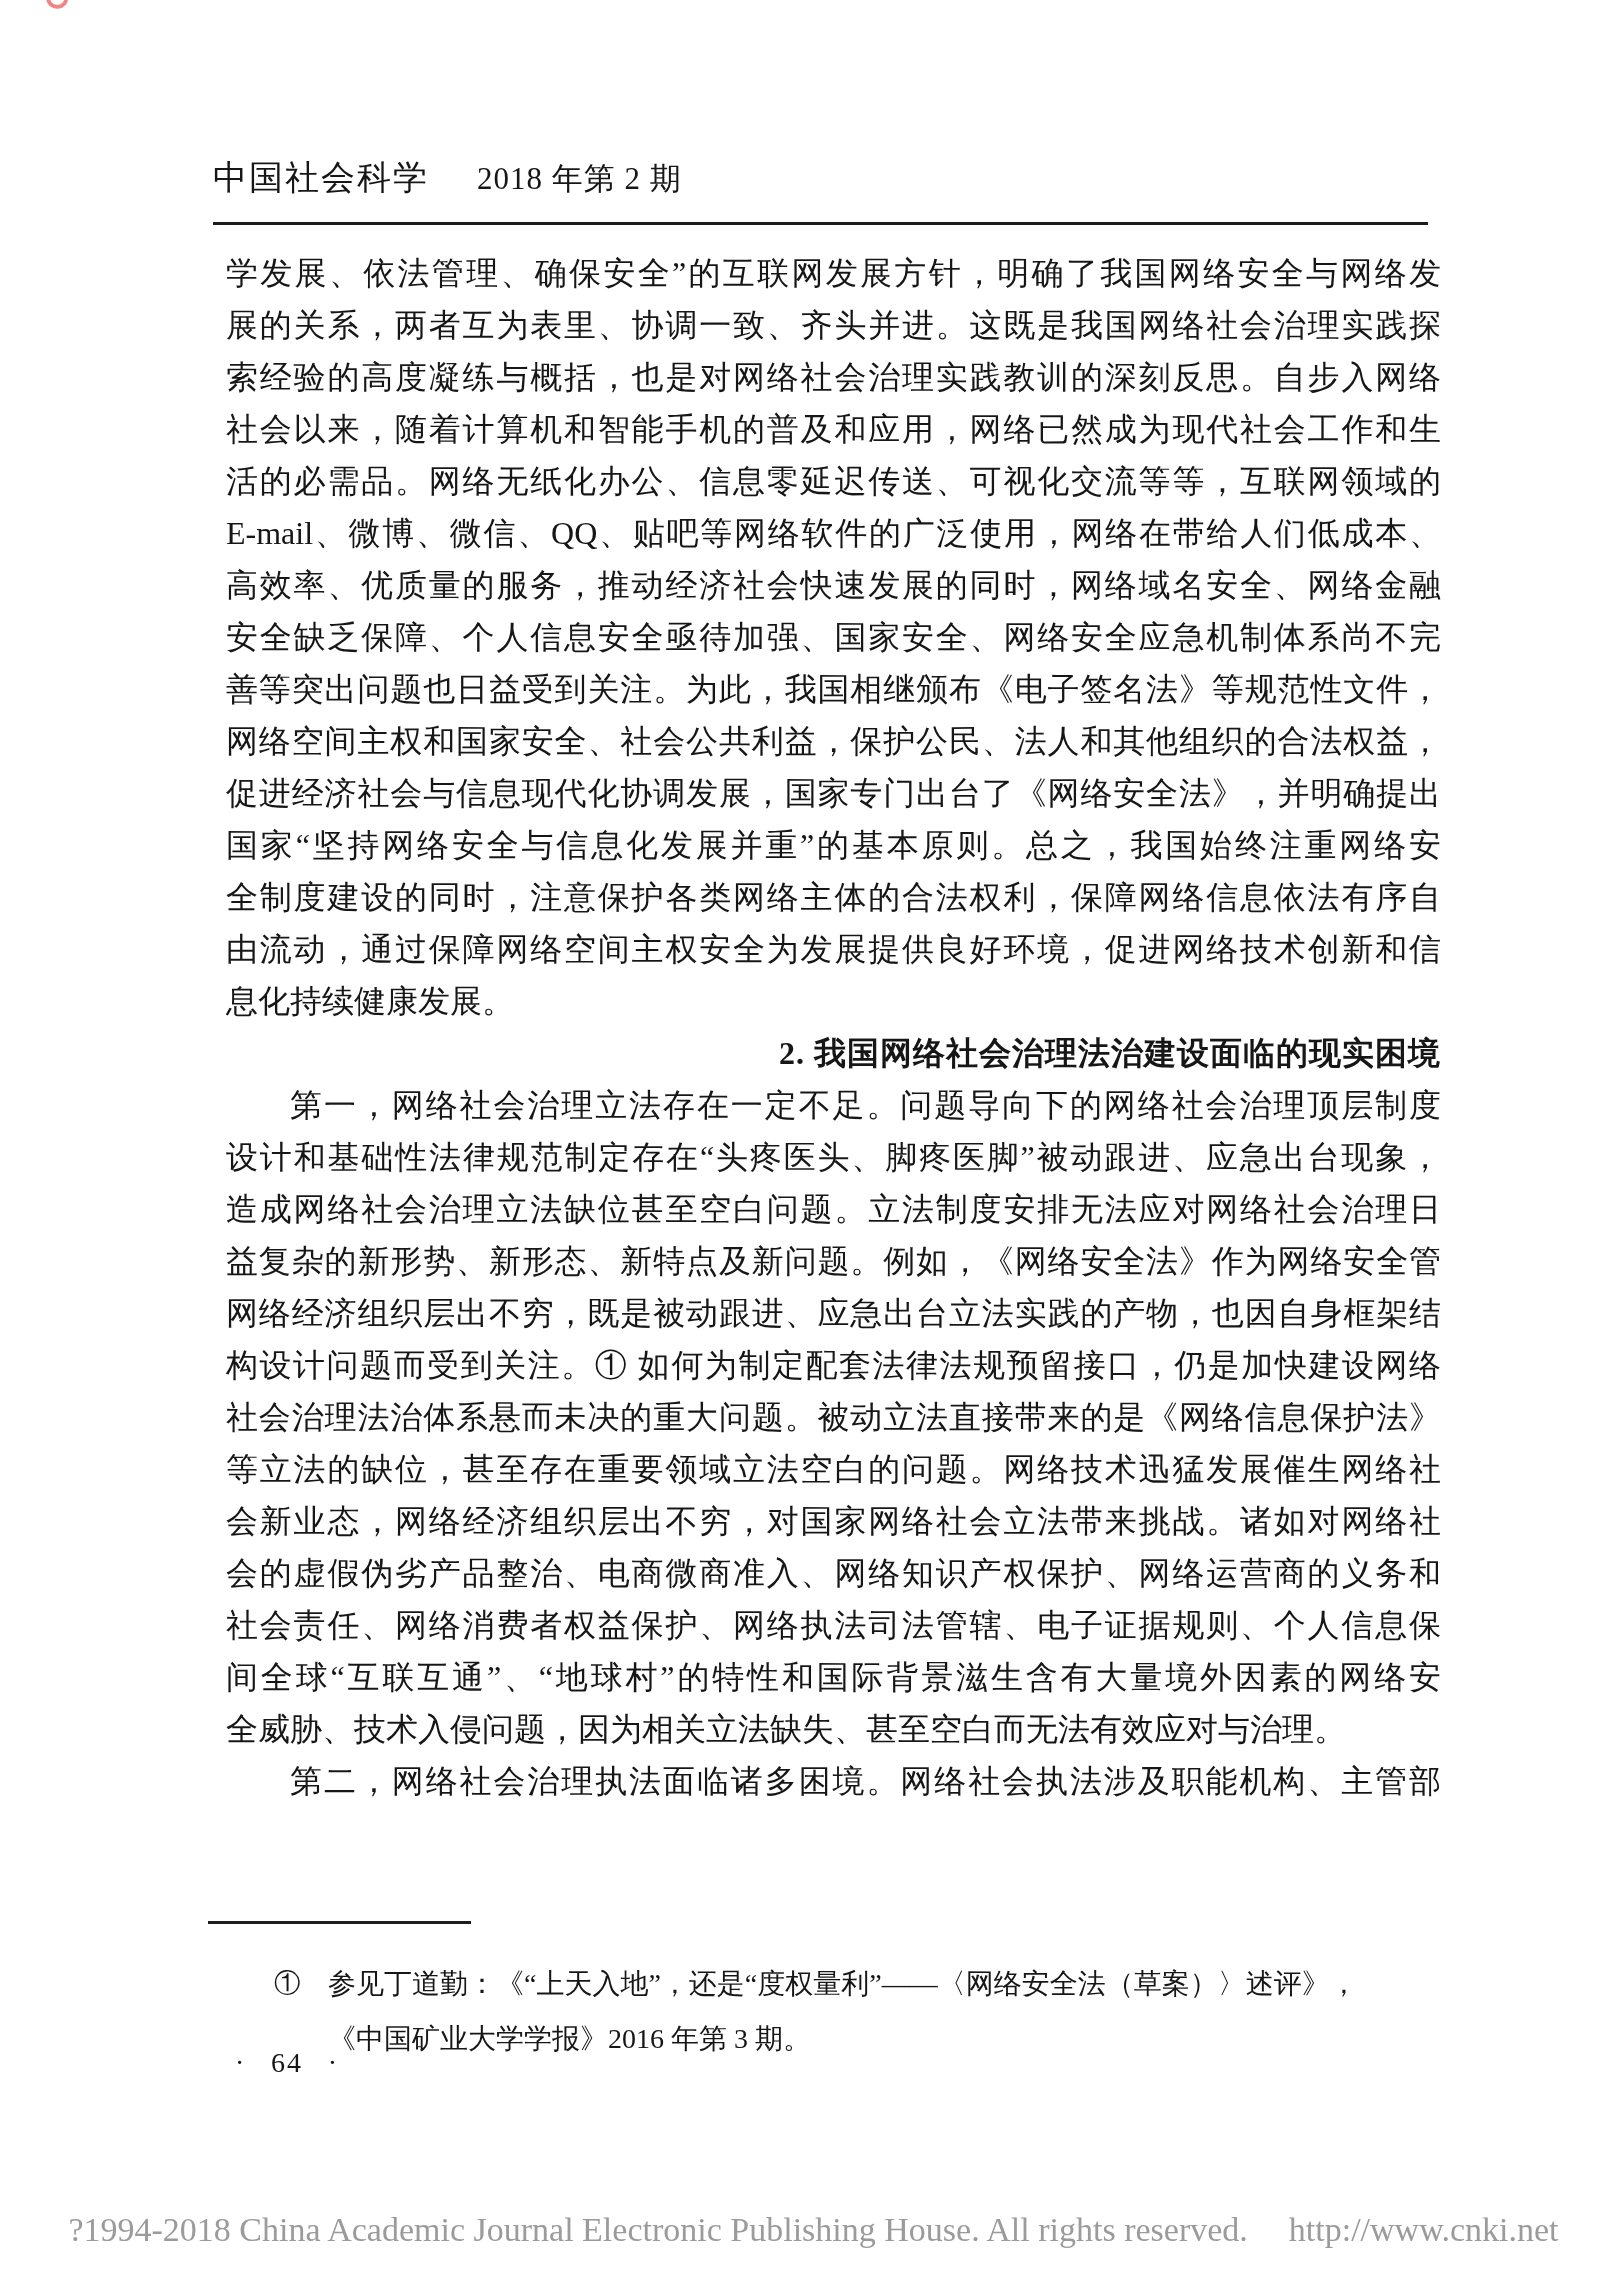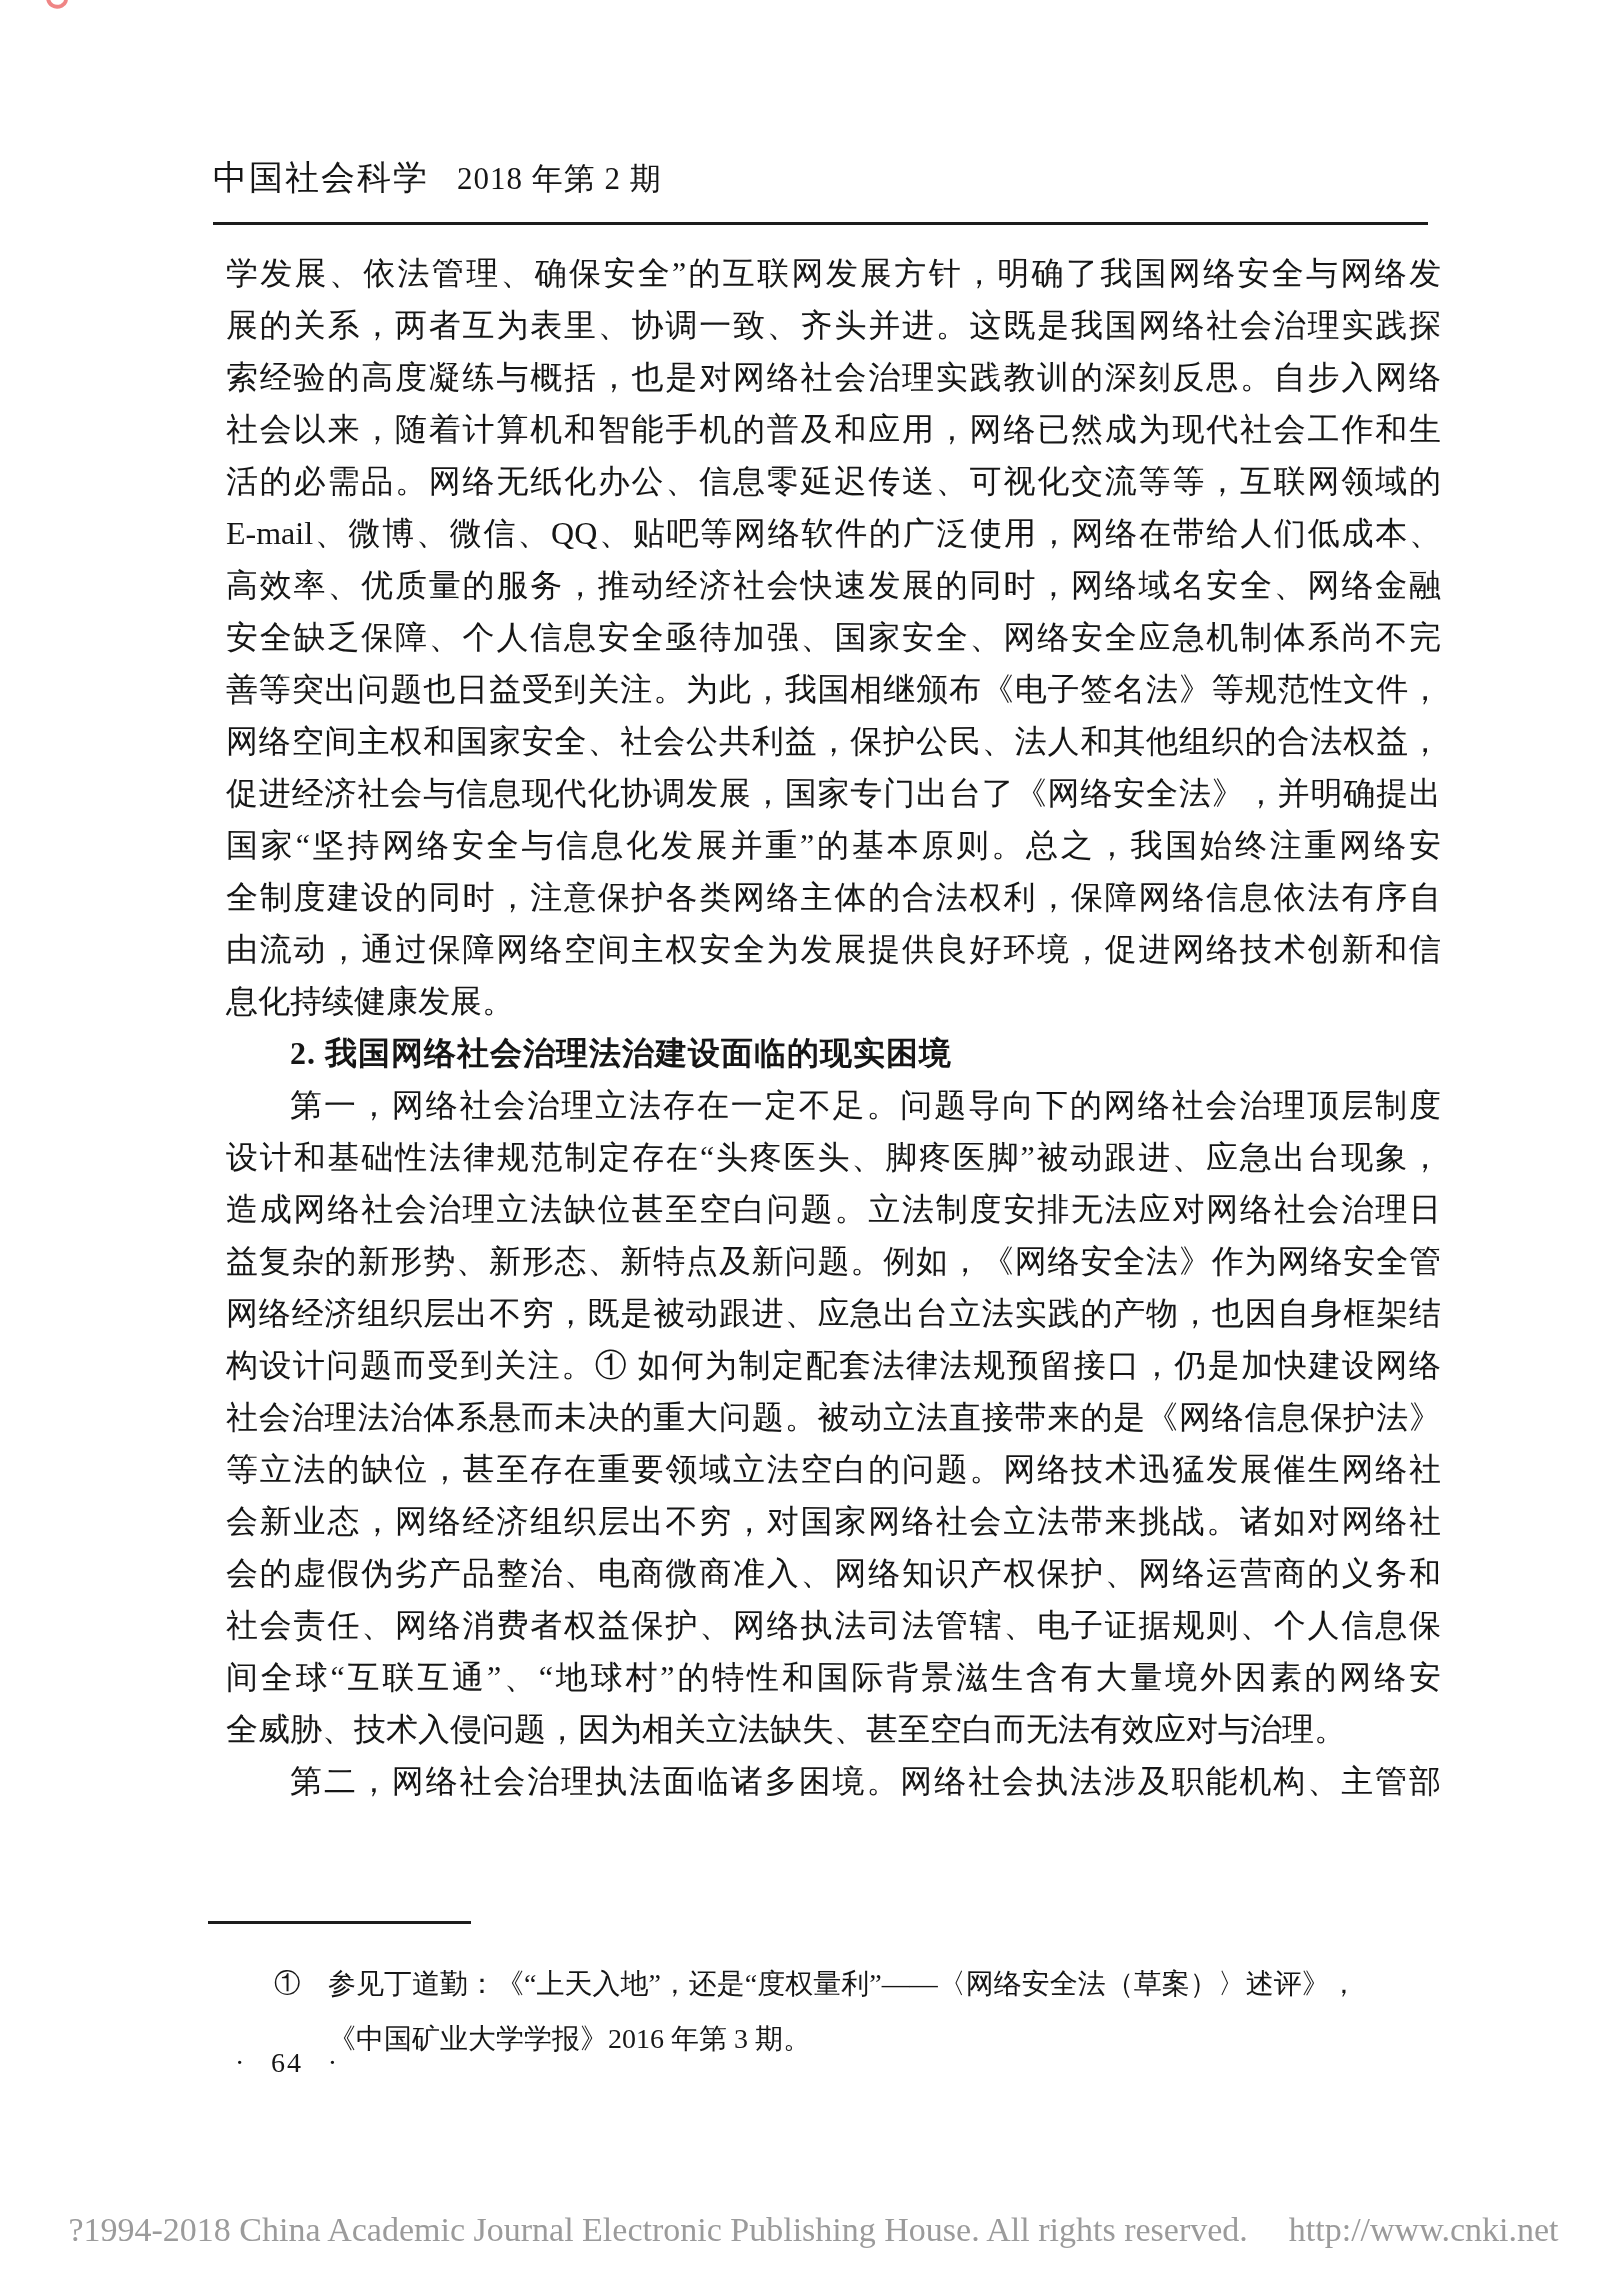--- a/index.html
+++ b/index.html
@@ -24,21 +24,21 @@
     left: 213px;
     top: 155px;
     width: 1215px;
     font-size: 34px;
     letter-spacing: 2px;
     white-space: nowrap;
   }
   .page-header .journal { font-weight: 400; }
   .page-header .issue {
     font-size: 31px;
-    margin-left: 28px;
+    margin-left: 48px;
     letter-spacing: 1px;
   }
   .header-rule {
     position: absolute;
     left: 213px;
     top: 222px;
     width: 1215px;
     height: 2.9px;
     background: #1c1c1c;
   }
@@ -46,21 +46,21 @@
     position: absolute;
     left: 226px;
     top: 247px;
     width: 1215px;
     font-size: 32px;
     line-height: 52px;
   }
   .line {
     height: 52px;
     white-space: nowrap;
-    text-align: left;
+    text-align: right;
   }
   .line.fill, .line.ind-fill {
     white-space: normal;
     text-align: justify;
     text-align-last: justify;
   }
   .line.ind-fill { text-indent: 2em; }
   .line.end { text-align: left; }
   .line.head {
     font-weight: 700;

